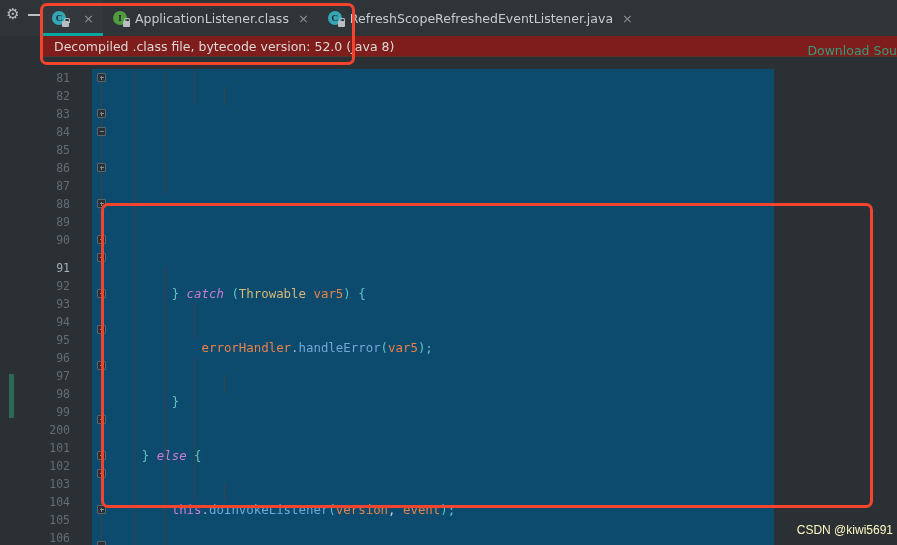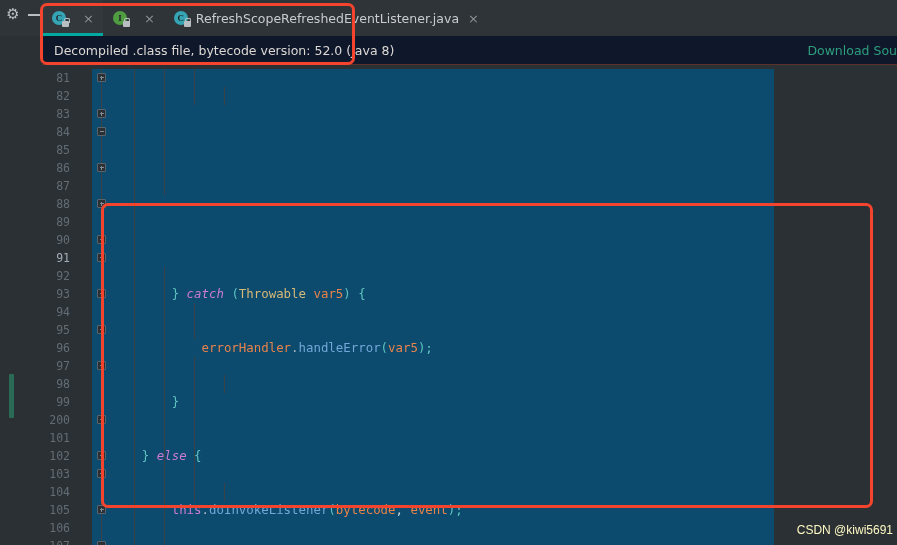--- a/index.html
+++ b/index.html
@@ -94,22 +94,22 @@
     margin-left: 9px;
     color: #8a9095;
     font-size: 13px;
     line-height: 1;
     cursor: pointer;
   }
 
   
   .banner {
     position: absolute; left: 42px; top: 36px;
-    width: 855px; height: 29px;
-    background: #0f172a;
+    width: 855px; height: 21px;
+    background: #7f1d1d;
     border-bottom: 1px solid #5a3228;
     display: flex; align-items: center;
   }
   .banner-text {
     margin-left: 12px;
     font-size: 12.5px;
     color: #ddd9d5;
   }
   .banner-link {
     position: absolute; right: 0px; top: 7px;
@@ -146,21 +146,21 @@
   .gutter-row {
     position: relative;
     height: 18px;
     font-family: "DejaVu Sans Mono", monospace;
     font-size: 11.5px;
     line-height: 18px;
     color: #636d75;
     text-align: right;
     padding-right: 22px;
   }
-  .gutter-row.cur { color: #a4aeb6; }
+  .gutter-row.cur { color: #a4aeb6; margin-top: 10px; }
   
   .foldcol {
     position: absolute; left: 92px; top: 0;
     width: 20px; height: 480px;
   }
   .foldcol .vline {
     position: absolute; left: 9px; top: 0;
     width: 1px; height: 480px;
     background: #3a4248;
   }
@@ -243,20 +243,21 @@
           <span class="lock"></span>
       </span>
       <span class="tab-close">×</span>
     </div>
 
     <div class="tab">
       <span class="tab-icon">
         <span class="disc iface">I</span>
           <span class="lock"></span>
       </span>
+      <span class="tab-label">ApplicationListener.class</span>
       <span class="tab-close">×</span>
     </div>
 
     <div class="tab">
       <span class="tab-icon">
         <span class="disc cls">C</span>
           <span class="lock"></span>
       </span>
       <span class="tab-label">RefreshScopeRefreshedEventListener.java</span>
       <span class="tab-close">×</span>
@@ -338,21 +339,21 @@
       <div class="indent-guide" style="left:82px; top:234px; height:36px;"></div>
       <div class="indent-guide" style="left:82px; top:288px; height:144px;"></div>
       <div class="indent-guide" style="left:112px; top:18px; height:18px;"></div>
       <div class="indent-guide" style="left:112px; top:306px; height:18px;"></div>
       <div class="indent-guide" style="left:112px; top:414px; height:18px;"></div>
 
       <div class="cline"><span class="punc">        }</span> <span class="kw">catch</span> <span class="punc">(</span><span class="type">Throwable</span> <span class="fld">var5</span><span class="punc">)</span> <span class="punc">{</span></div>
       <div class="cline">            <span class="fld">errorHandler</span>.<span class="meth">handleError</span><span class="punc">(</span><span class="fld">var5</span><span class="punc">);</span></div>
       <div class="cline"><span class="punc">        }</span></div>
       <div class="cline"><span class="punc">    }</span> <span class="kw">else</span> <span class="punc">{</span></div>
-      <div class="cline">        <span class="thisk">this</span>.<span class="meth">doInvokeListener</span><span class="punc">(</span><span class="fld">bytecode</span><span class="plain">,</span> <span class="fld">event</span><span class="punc">);</span></div>
+      <div class="cline">        <span class="thisk">this</span>.<span class="meth">doInvokeListener</span><span class="punc">(</span><span class="fld">version</span><span class="plain">,</span> <span class="fld">event</span><span class="punc">);</span></div>
       
       
       
       
       
       
       
       
       
       

